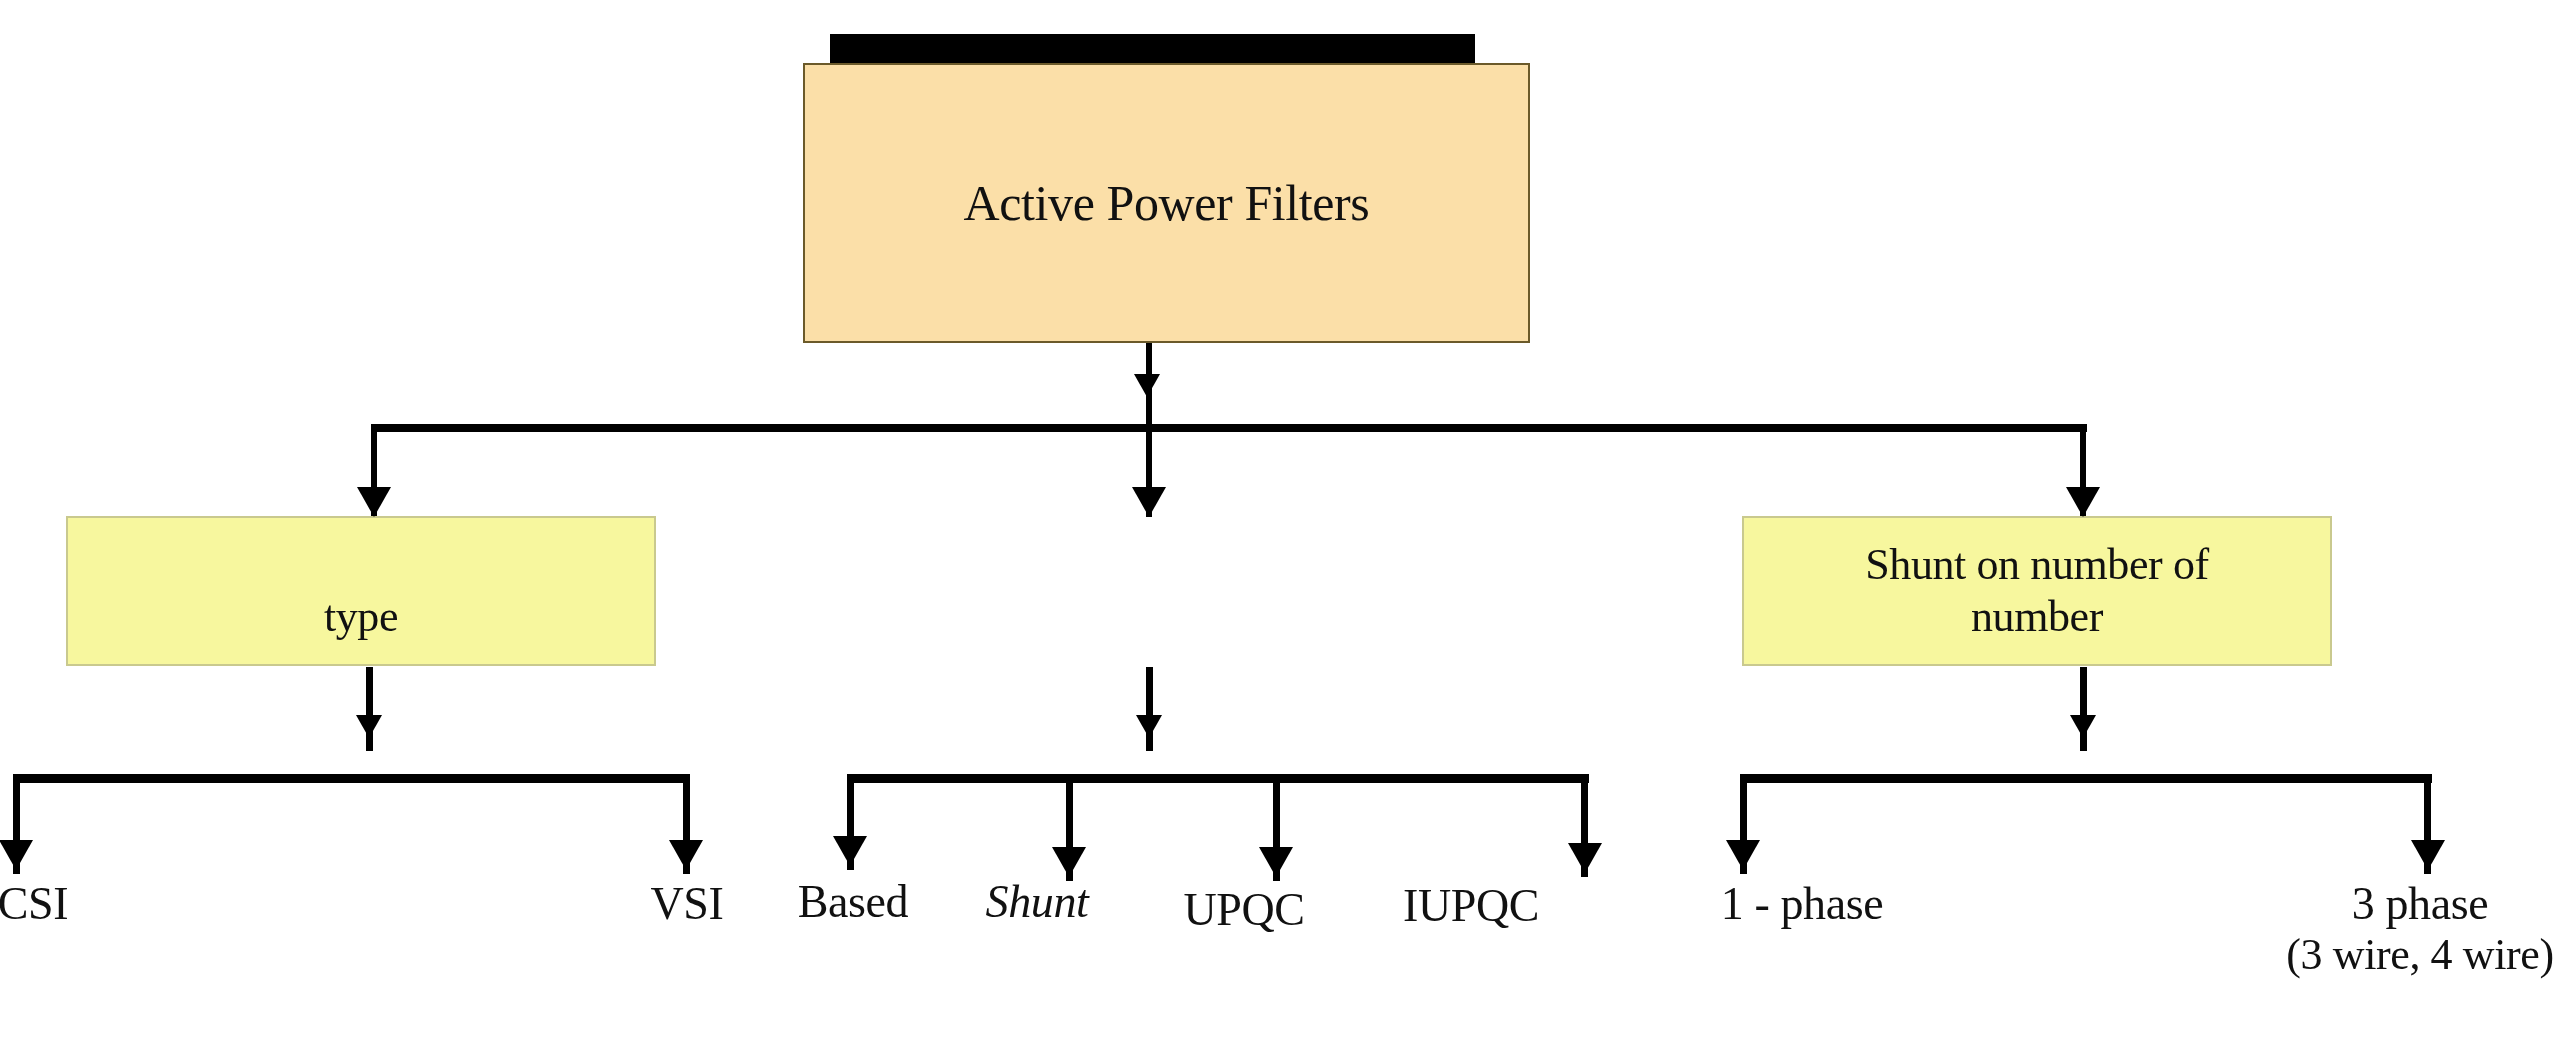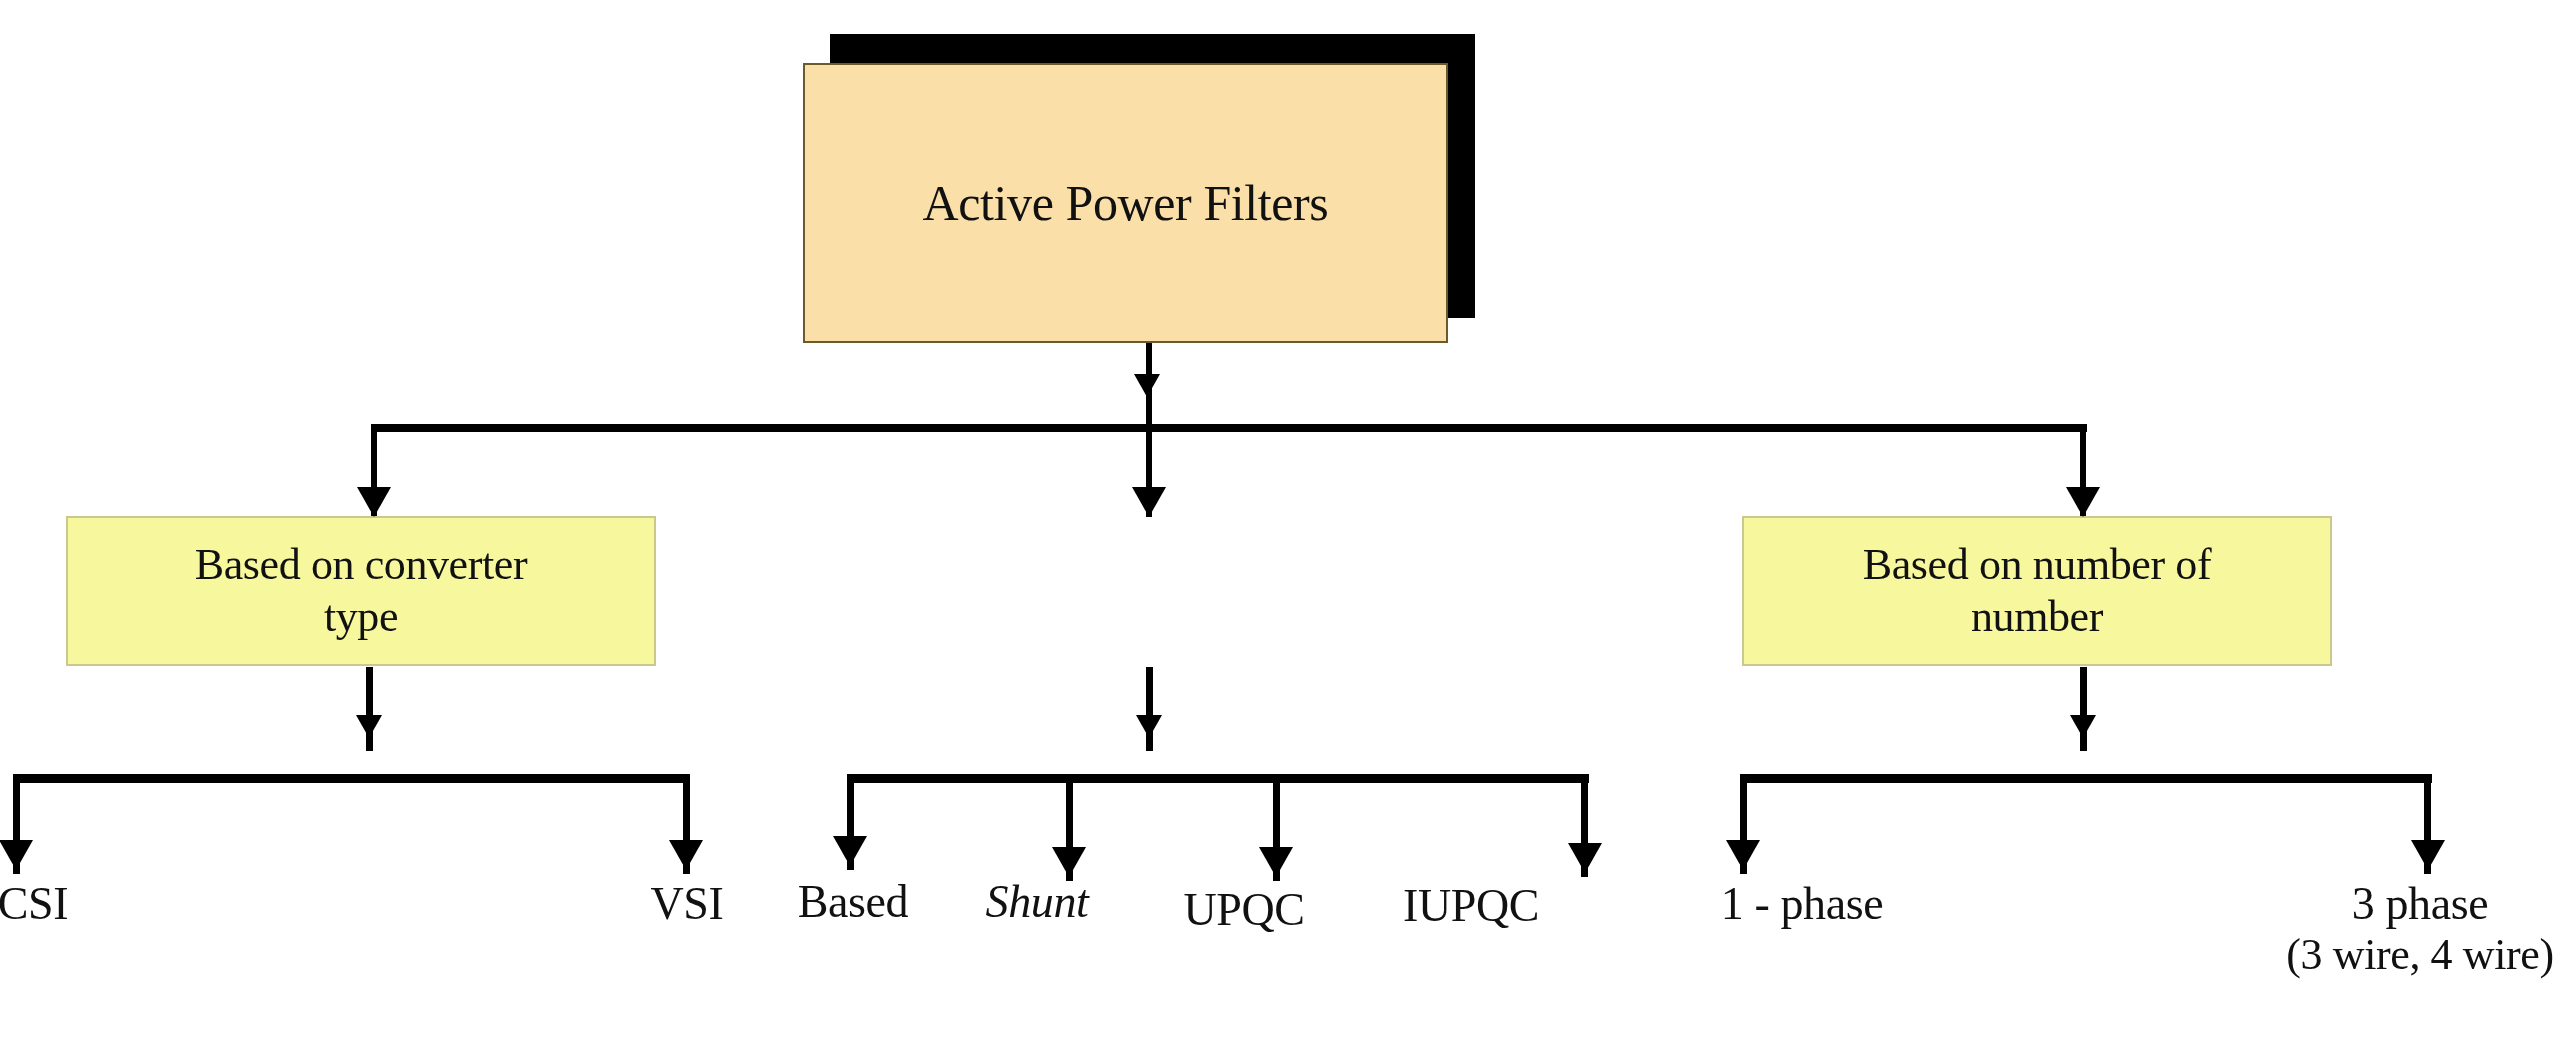--- a/index.html
+++ b/index.html
@@ -93,50 +93,49 @@
     text-align: center;
   }
 </style>
 </head>
 <body>
 
 <div id="canvas">
 
   <div class="root-shadow" style="left:830px; top:34px; width:645px; height:284px;"></div>
 
-  <div class="node-box root-box" style="left:803px; top:63px; width:645px; height:280px;">
+  <div class="node-box root-box" style="left:803px; top:63px; width:727px; height:280px;">
     <span>Active Power Filters</span>
   </div>
 
   <div class="vline" style="left:1146px; top:343px; width:5.7px; height:87px;"></div>
   <div class="arrowhead small" style="left:1134px; top:374px;"></div>
 
   <div class="hline" style="left:374px; top:424px; width:1713px; height:7.8px;"></div>
 
   <div class="vline" style="left:371px; top:424px; width:6.4px; height:93px;"></div>
   <div class="arrowhead" style="left:357px; top:487px;"></div>
 
   <div class="vline" style="left:1146px; top:424px; width:6.4px; height:93px;"></div>
   <div class="arrowhead" style="left:1132px; top:487px;"></div>
 
   <div class="vline" style="left:2080px; top:424px; width:6.4px; height:93px;"></div>
   <div class="arrowhead" style="left:2066px; top:487px;"></div>
 
   <div class="node-box level2-box" style="left:66px; top:516px; width:590px; height:150px;">
     <span>
-      <span>Based on converter</span>
       <br>
       <span>type</span>
     </span>
   </div>
 
 
   <div class="node-box level2-box" style="left:1742px; top:516px; width:590px; height:150px;">
     <span>
-      <span>Based on number of</span>
+      <span>Shunt on number of</span>
       <br>
       <span>number</span>
     </span>
   </div>
 
   <div class="vline" style="left:366px; top:667px; width:7.1px; height:84px;"></div>
   <div class="arrowhead small" style="left:356px; top:715px;"></div>
   <div class="hline" style="left:13px; top:774px; width:677px; height:9.3px;"></div>
 
   <div class="vline" style="left:13px; top:774px; width:7.1px; height:100px;"></div>

